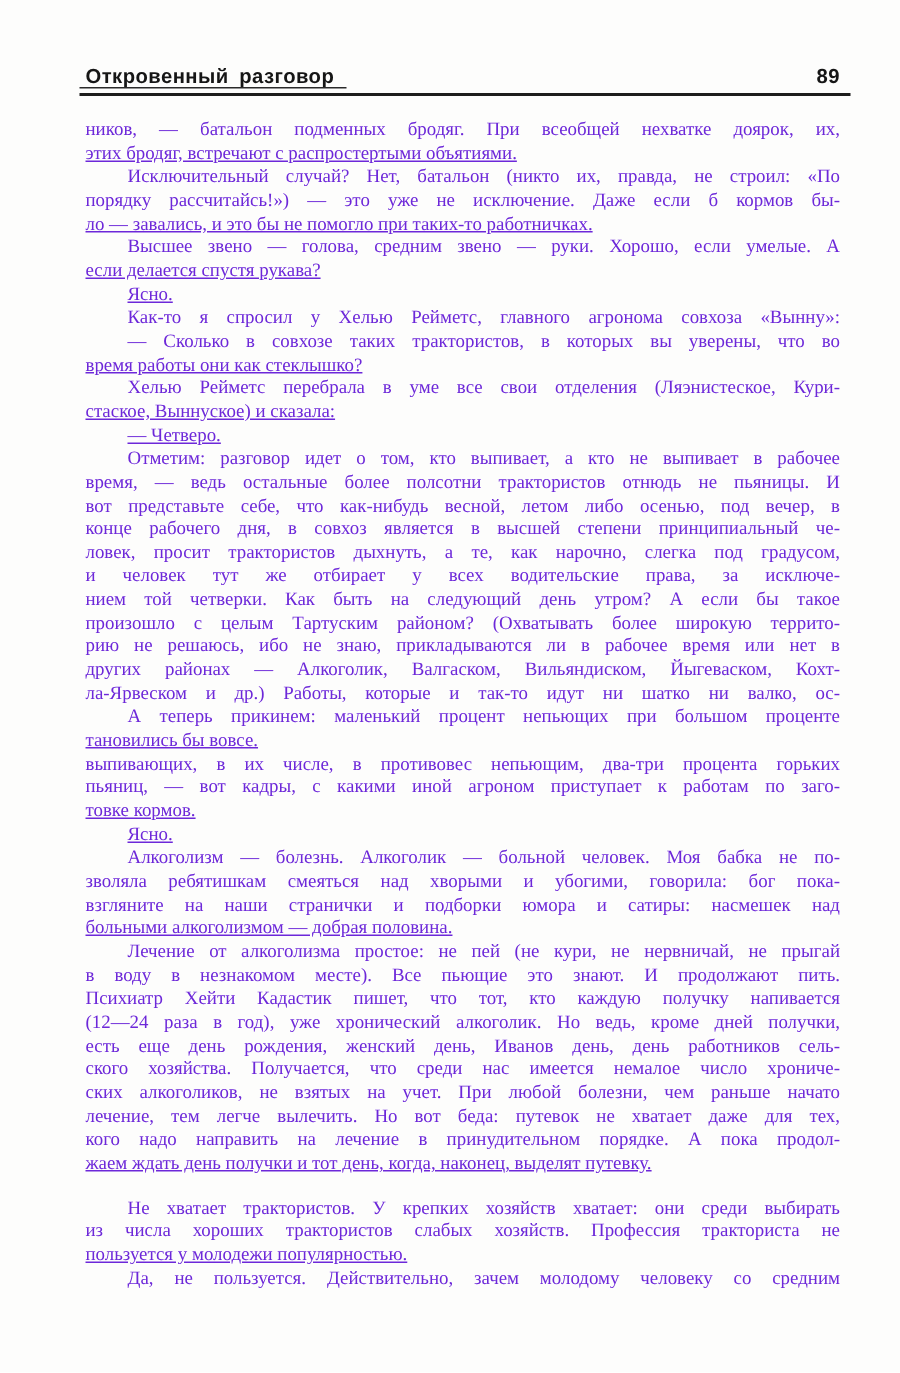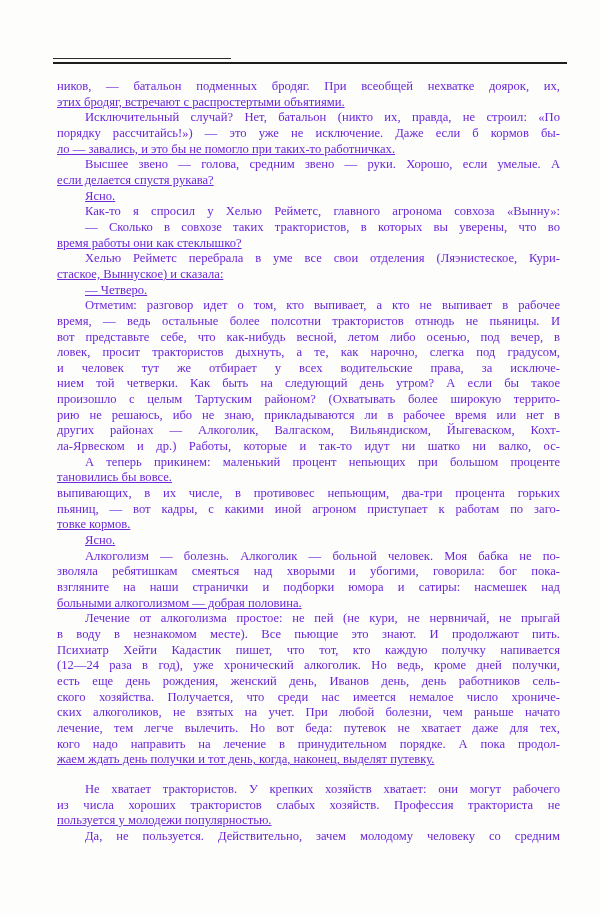--- a/index.html
+++ b/index.html
@@ -70,20 +70,24 @@
     text-decoration: underline;
   }
   .line.ind { text-indent: 28px; }
   .line.gap { margin-top: 14px; }
 </style>
 </head>
 <body>
 
 <div class="page">
 
+  <div class="running-head">
+    <span class="head-title">Откровенный разговор</span>
+    <span class="head-page-number">89</span>
+  </div>
   <div class="head-rule-echo"></div>
   <div class="head-rule"></div>
 
   <div class="body-text">
       <div class="line">ников, — батальон подменных бродяг. При всеобщей  нехватке  доярок, их,</div>
       <div class="line nj">этих бродяг, встречают с распростертыми объятиями.</div>
       <div class="line ind">Исключительный случай? Нет, батальон (никто их, правда, не строил: «По</div>
       <div class="line">порядку рассчитайсь!») — это уже не исключение. Даже если б кормов бы-</div>
       <div class="line nj">ло — завались, и это бы не помогло при таких-то работничках.</div>
       <div class="line ind">Высшее звено — голова, средним звено — руки. Хорошо, если умелые. А</div>
@@ -91,20 +95,21 @@
       <div class="line nj ind">Ясно.</div>
       <div class="line ind">Как-то я спросил у Хелью Рейметс, главного агронома совхоза «Вынну»:</div>
       <div class="line ind">— Сколько в совхозе таких трактористов, в которых вы уверены, что во</div>
       <div class="line nj">время работы они как стеклышко?</div>
       <div class="line ind">Хелью Рейметс перебрала в уме все свои отделения (Ляэнистеское, Кури-</div>
       <div class="line nj">стаское, Выннуское) и сказала:</div>
       <div class="line nj ind">— Четверо.</div>
       <div class="line ind">Отметим: разговор идет о том, кто выпивает, а кто не выпивает в рабочее</div>
       <div class="line">время, — ведь остальные более полсотни трактористов отнюдь не пьяницы. И</div>
       <div class="line">вот представьте себе, что как-нибудь весной, летом либо осенью, под вечер, в</div>
+      <div class="line">конце рабочего дня, в совхоз является в высшей степени принципиальный че-</div>
       <div class="line">ловек, просит трактористов дыхнуть, а те, как нарочно, слегка под градусом,</div>
       <div class="line">и человек тут же отбирает у всех водительские права, за исключе-</div>
       <div class="line">нием той четверки. Как быть на следующий день утром? А если бы такое</div>
       <div class="line">произошло с целым Тартуским районом? (Охватывать более широкую террито-</div>
       <div class="line">рию не решаюсь, ибо не знаю, прикладываются ли в рабочее время или нет в</div>
       <div class="line">других районах — Алкоголик, Валгаском, Вильяндиском, Йыгеваском, Кохт-</div>
       <div class="line">ла-Ярвеском и др.) Работы, которые и так-то идут ни шатко ни валко, ос-</div>
       <div class="line ind">А теперь прикинем: маленький процент непьющих при большом проценте</div>
       <div class="line nj">тановились бы вовсе.</div>
       <div class="line">выпивающих, в их числе, в противовес непьющим, два-три процента горьких</div>
@@ -118,19 +123,19 @@
       <div class="line ind">Лечение от алкоголизма простое: не пей (не кури, не нервничай, не прыгай</div>
       <div class="line">в воду в незнакомом месте). Все пьющие это знают. И продолжают пить.</div>
       <div class="line">Психиатр Хейти Кадастик пишет, что тот, кто каждую получку напивается</div>
       <div class="line">(12—24 раза в год), уже хронический алкоголик. Но ведь, кроме дней получки,</div>
       <div class="line">есть еще день рождения, женский день, Иванов день, день работников сель-</div>
       <div class="line">ского хозяйства. Получается, что среди нас имеется немалое число хрониче-</div>
       <div class="line">ских алкоголиков, не взятых на учет. При любой болезни, чем раньше начато</div>
       <div class="line">лечение, тем легче вылечить. Но вот беда: путевок не хватает даже для тех,</div>
       <div class="line">кого надо направить на лечение в принудительном порядке. А пока продол-</div>
       <div class="line nj">жаем ждать день получки и тот день, когда, наконец, выделят путевку.</div>
-      <div class="line ind gap">Не хватает трактористов. У крепких хозяйств хватает: они могут рабочего</div>
+      <div class="line ind gap">Не хватает трактористов. У крепких хозяйств хватает: они среди выбирать</div>
       <div class="line">из числа хороших трактористов слабых хозяйств. Профессия тракториста  не</div>
       <div class="line nj">пользуется у молодежи популярностью.</div>
       <div class="line ind">Да, не пользуется. Действительно, зачем молодому человеку  со  средним</div>
     </div>
 
 </div>
 
 </body></html>

